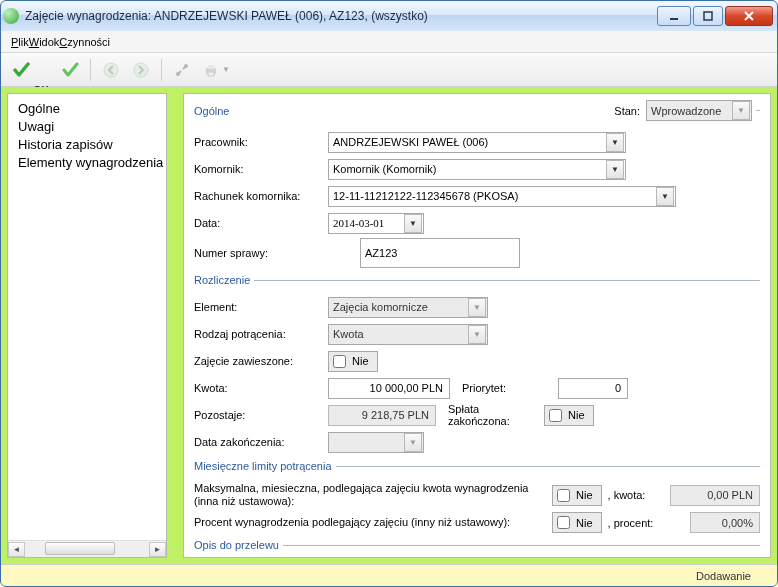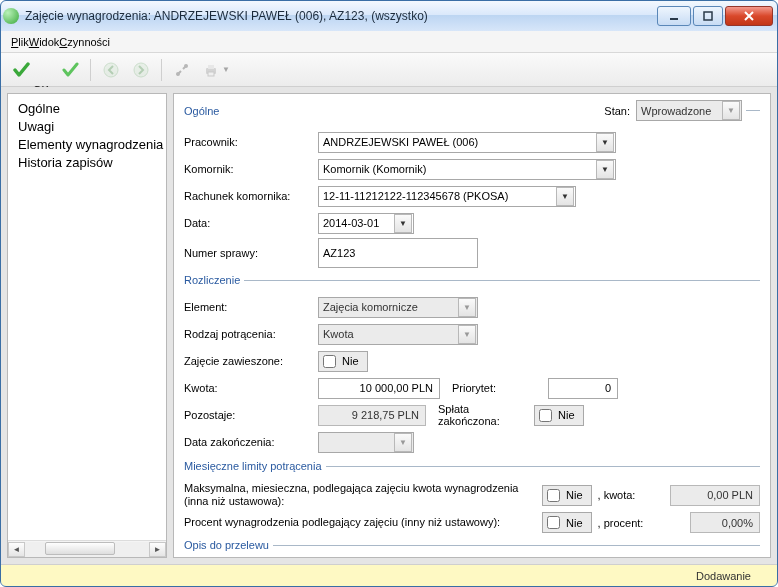--- a/index.html
+++ b/index.html
@@ -22,21 +22,21 @@
   .menubar .menuitem { color: #000; cursor: default; }
   .menubar .menuitem u { text-decoration: underline; }
 
   
   .toolbar { height: 34px; background: linear-gradient(to bottom, #fafafa, #ececec); border-bottom: 1px solid #cfcfcf; display: flex; align-items: center; padding: 0 6px; gap: 2px; }
   .tbtn { height: 26px; min-width: 28px; padding: 0 4px; border: 1px solid transparent; border-radius: 3px; display: flex; align-items: center; justify-content: center; gap: 3px; background: transparent; }
   .tsep { width: 1px; height: 22px; background: #cfcfcf; margin: 0 4px; }
   .tdrop { width: 8px; color: #666; font-size: 8px; }
 
   
-  .body { flex: 1; display: flex; background: #e5e5e5; padding: 6px; gap: 6px; min-height: 0; }
+  .body { flex: 1; display: flex; background: #bef264; padding: 6px; gap: 16px; min-height: 0; }
   .leftpane { width: 160px; background: #fff; border: 1px solid #b8b8b8; display: flex; flex-direction: column; }
   .tree { flex: 1; padding: 6px 10px; overflow: hidden; white-space: nowrap; }
   .tree .item { font-size: 13px; line-height: 18px; cursor: default; }
   .hscroll { height: 17px; border-top: 1px solid #dcdcdc; display: flex; align-items: center; background: #f4f4f4; }
   .hscroll .arrow { width: 17px; height: 15px; background: linear-gradient(#fdfdfd,#e5e5e5); border: 1px solid #c8c8c8; display:flex; align-items:center; justify-content:center; font-size:8px; color:#555;}
   .hscroll .track { flex:1; height:15px; background:#efefef; position: relative; }
   .hscroll .thumb { position:absolute; left:20px; top:0; height:13px; width:70px; background:linear-gradient(#fefefe,#dedede); border:1px solid #bcbcbc; border-radius:2px; }
 
   .rightpane { flex: 1; background: #fff; border: 1px solid #b8b8b8; padding: 6px 10px 4px 10px; overflow: hidden; display: flex; flex-direction: column; }
 
@@ -52,21 +52,21 @@
 
   .combo, .textbox, .datebox, .numbox, .robox {
     height: 21px; border: 1px solid #a8a8a8; background: #fff; display: flex; align-items: center;
   }
   .combo { }
   .combo .txt { flex:1; padding: 0 4px; overflow: hidden; text-overflow: ellipsis; white-space: nowrap; }
   .combo .arrowbtn { width: 18px; height: 19px; margin: 0 1px 0 0; background: linear-gradient(#fafafa,#e4e4e4); border:1px solid #b8b8b8; display:flex; align-items:center; justify-content:center; font-size:8px; color:#333; }
   .combo.disabled, .robox { background: #ebebeb; color: #333; }
   .combo.disabled .arrowbtn { color: #999; }
 
-  .textbox { padding: 14px 4px; }
+  .textbox { padding: 14px 4px; margin-left: 32px; }
   .numbox { padding: 0 6px; justify-content: flex-end; }
   .robox { padding: 0 6px; justify-content: flex-end; border-color: #b8b8b8; }
 
   .chkbox { height: 21px; border: 1px solid #a8a8a8; background: #ebebeb; display: inline-flex; align-items: center; padding: 0 8px 0 4px; gap: 6px; min-width: 48px; }
   .chkbox input { width: 13px; height: 13px; }
   .chkbox .cl { }
 
   .wraprow { display:flex; align-items: center; gap: 6px; margin-top: 4px;}
   .wraplbl { width: 352px; line-height: 13px; }
 
@@ -149,22 +149,22 @@
       <span class="tdrop">▼</span>
     </div>
   </div>
 
   <div class="body">
 
     <div class="leftpane">
       <div class="tree">
         <div class="item">Ogólne</div>
         <div class="item">Uwagi</div>
+        <div class="item">Historia zapisów</div>
         <div class="item">Elementy wynagrodzenia</div>
-        <div class="item">Historia zapisów</div>
       </div>
       <div class="hscroll">
         <div class="arrow">◄</div>
         <div class="track">
             <div class="thumb"></div>
           </div>
         <div class="arrow">►</div>
       </div>
     </div>
 
@@ -194,29 +194,29 @@
         <div class="row">
           <span class="lbl">Komornik:</span>
           <div class="combo" style="width:298px;">
             <span class="txt">Komornik (Komornik)</span>
             <span class="arrowbtn">▼</span>
           </div>
         </div>
 
         <div class="row">
           <span class="lbl">Rachunek komornika:</span>
-          <div class="combo" style="width:258px;justify-content:space-between;">
+          <div class="combo" style="width:348px;justify-content:space-between;">
             <span class="txt">12-11-11212122-112345678 (PKOSA)</span>
             <span class="arrowbtn">▼</span>
           </div>
         </div>
 
         <div class="row">
           <span class="lbl">Data:</span>
-          <div class="combo" style="width:96px;">
+          <div class="combo" style="width:96px;font-family:Liberation Serif, serif;">
             <span class="txt">2014-03-01</span>
             <span class="arrowbtn">▼</span>
           </div>
         </div>
 
         <div class="row">
           <span class="lbl">Numer sprawy:</span>
           <div class="textbox" style="width:160px;">
             <span>AZ123</span>
           </div>

